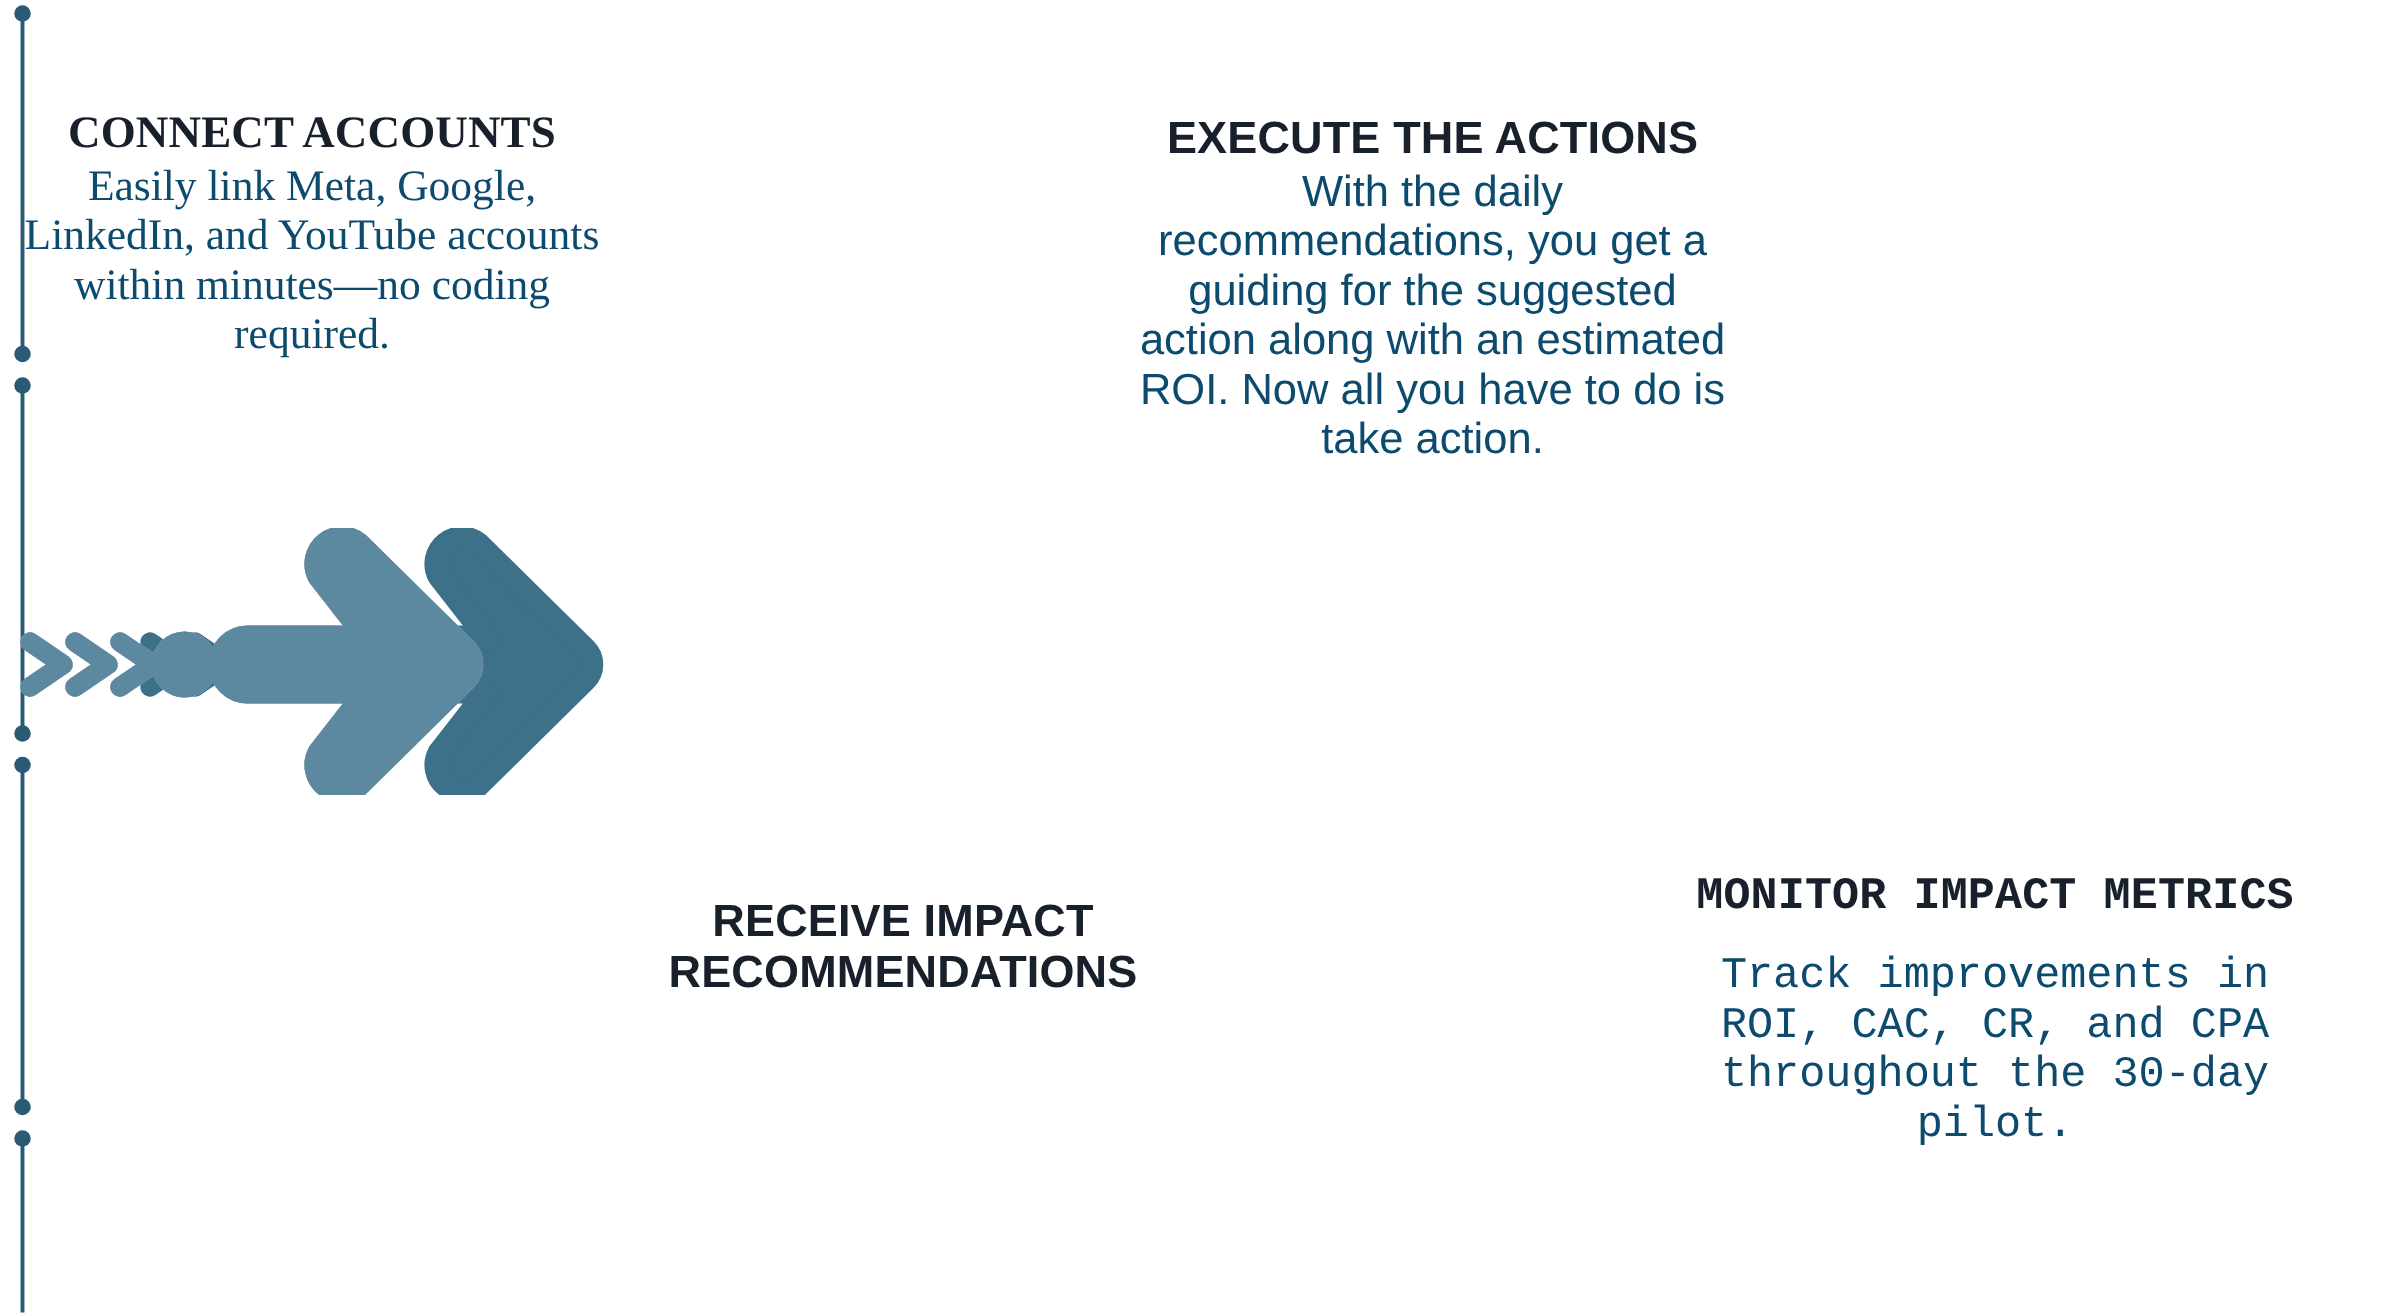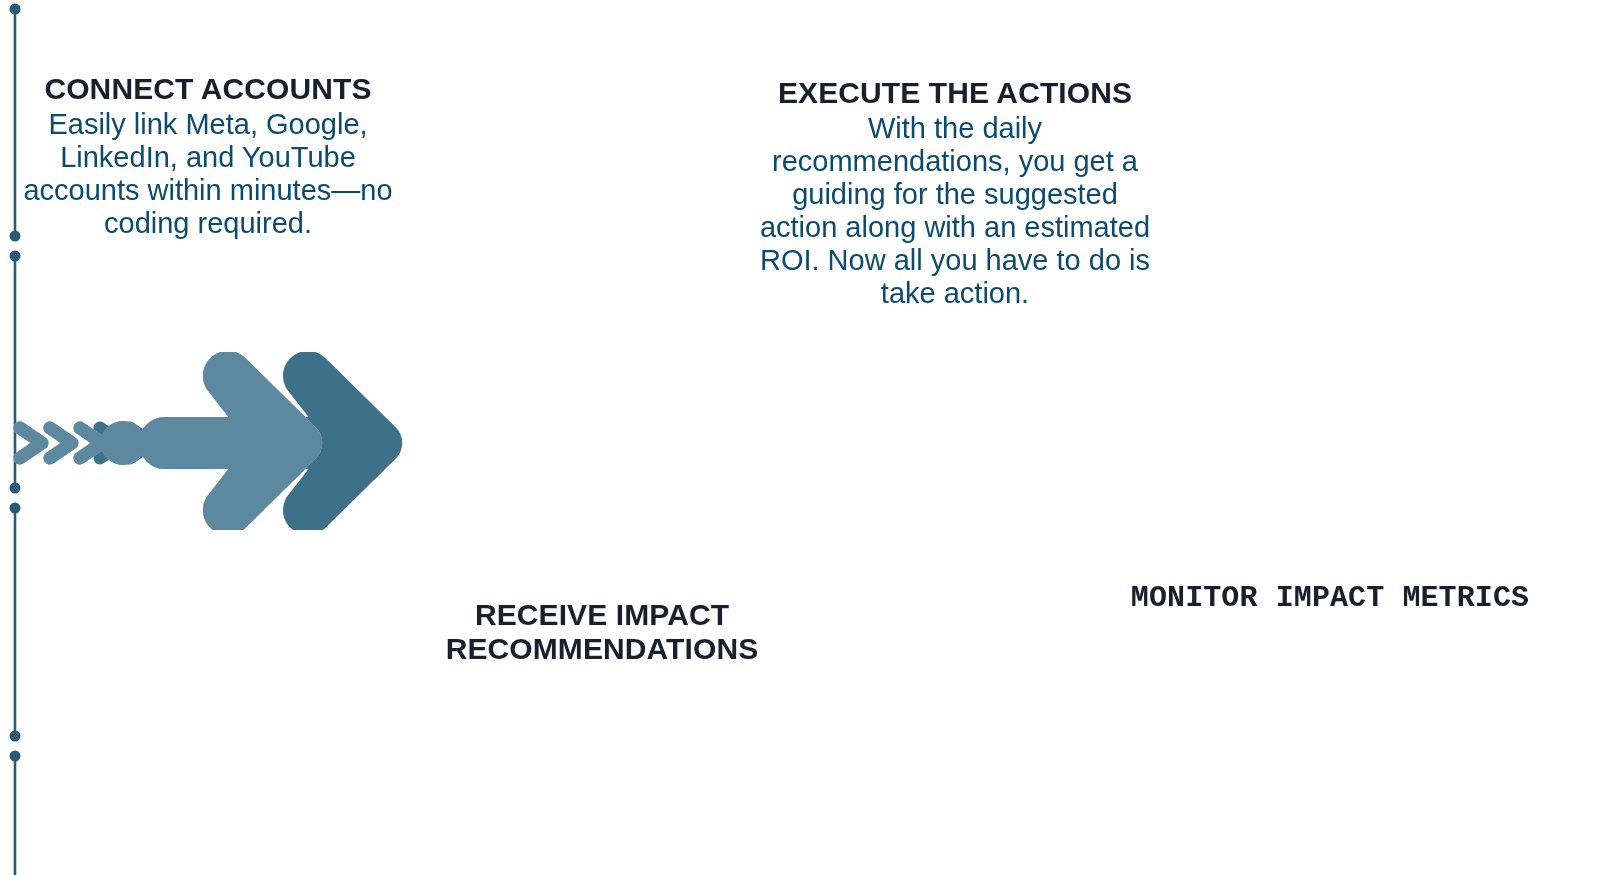--- a/index.html
+++ b/index.html
@@ -36,21 +36,21 @@
     line-height: 1.12;
   }
   .tb-body {
     font-size: 29px;
     color: #0c4a6e;
     margin: 0;
     line-height: 1.14;
   }
   .tb-body.spaced { margin-top: 18px; }
 
-  #block-1 { left: 8px;    top: 72px;  width: 400px; }
+  #block-1 { left: 8px;    top: 72px;  width: 400px; font-family: Liberation Serif, serif; }
   #block-2 { left: 392px;  top: 598px; width: 420px; }
   #block-3 { left: 750px;  top: 76px;  width: 410px; }
   #block-4 { left: 1130px; top: 582px; width: 400px; font-family: Liberation Mono, monospace; }
 
   
   .arrow-group {
     position: absolute;
     top: 352px;
     width: 330px;
     height: 178px;
@@ -87,20 +87,21 @@
     <div class="tb-title">RECEIVE IMPACT RECOMMENDATIONS</div>
   </div>
 
   <div class="textblock" id="block-3">
     <div class="tb-title">EXECUTE THE ACTIONS</div>
     <div class="tb-body">With the daily recommendations, you get a guiding for the suggested action along with an estimated ROI. Now all you have to do is take action.</div>
   </div>
 
   <div class="textblock" id="block-4">
     <div class="tb-title">MONITOR IMPACT METRICS</div>
+    <div class="tb-body spaced">Track improvements in ROI, CAC, CR, and CPA throughout the 30-day pilot.</div>
   </div>
 
   <div class="connector" style="left:188px; top:352px;">
     <svg width="30" height="244" viewBox="0 0 30 244">
       <line x1="15" y1="9" x2="15" y2="236" stroke="#2a5a74" stroke-width="2.6"></line>
       <circle cx="15" cy="9" r="5.5" fill="#2a5a74"></circle>
       <circle cx="15" cy="236" r="5.5" fill="#2a5a74"></circle>
     </svg>
   </div>
 

